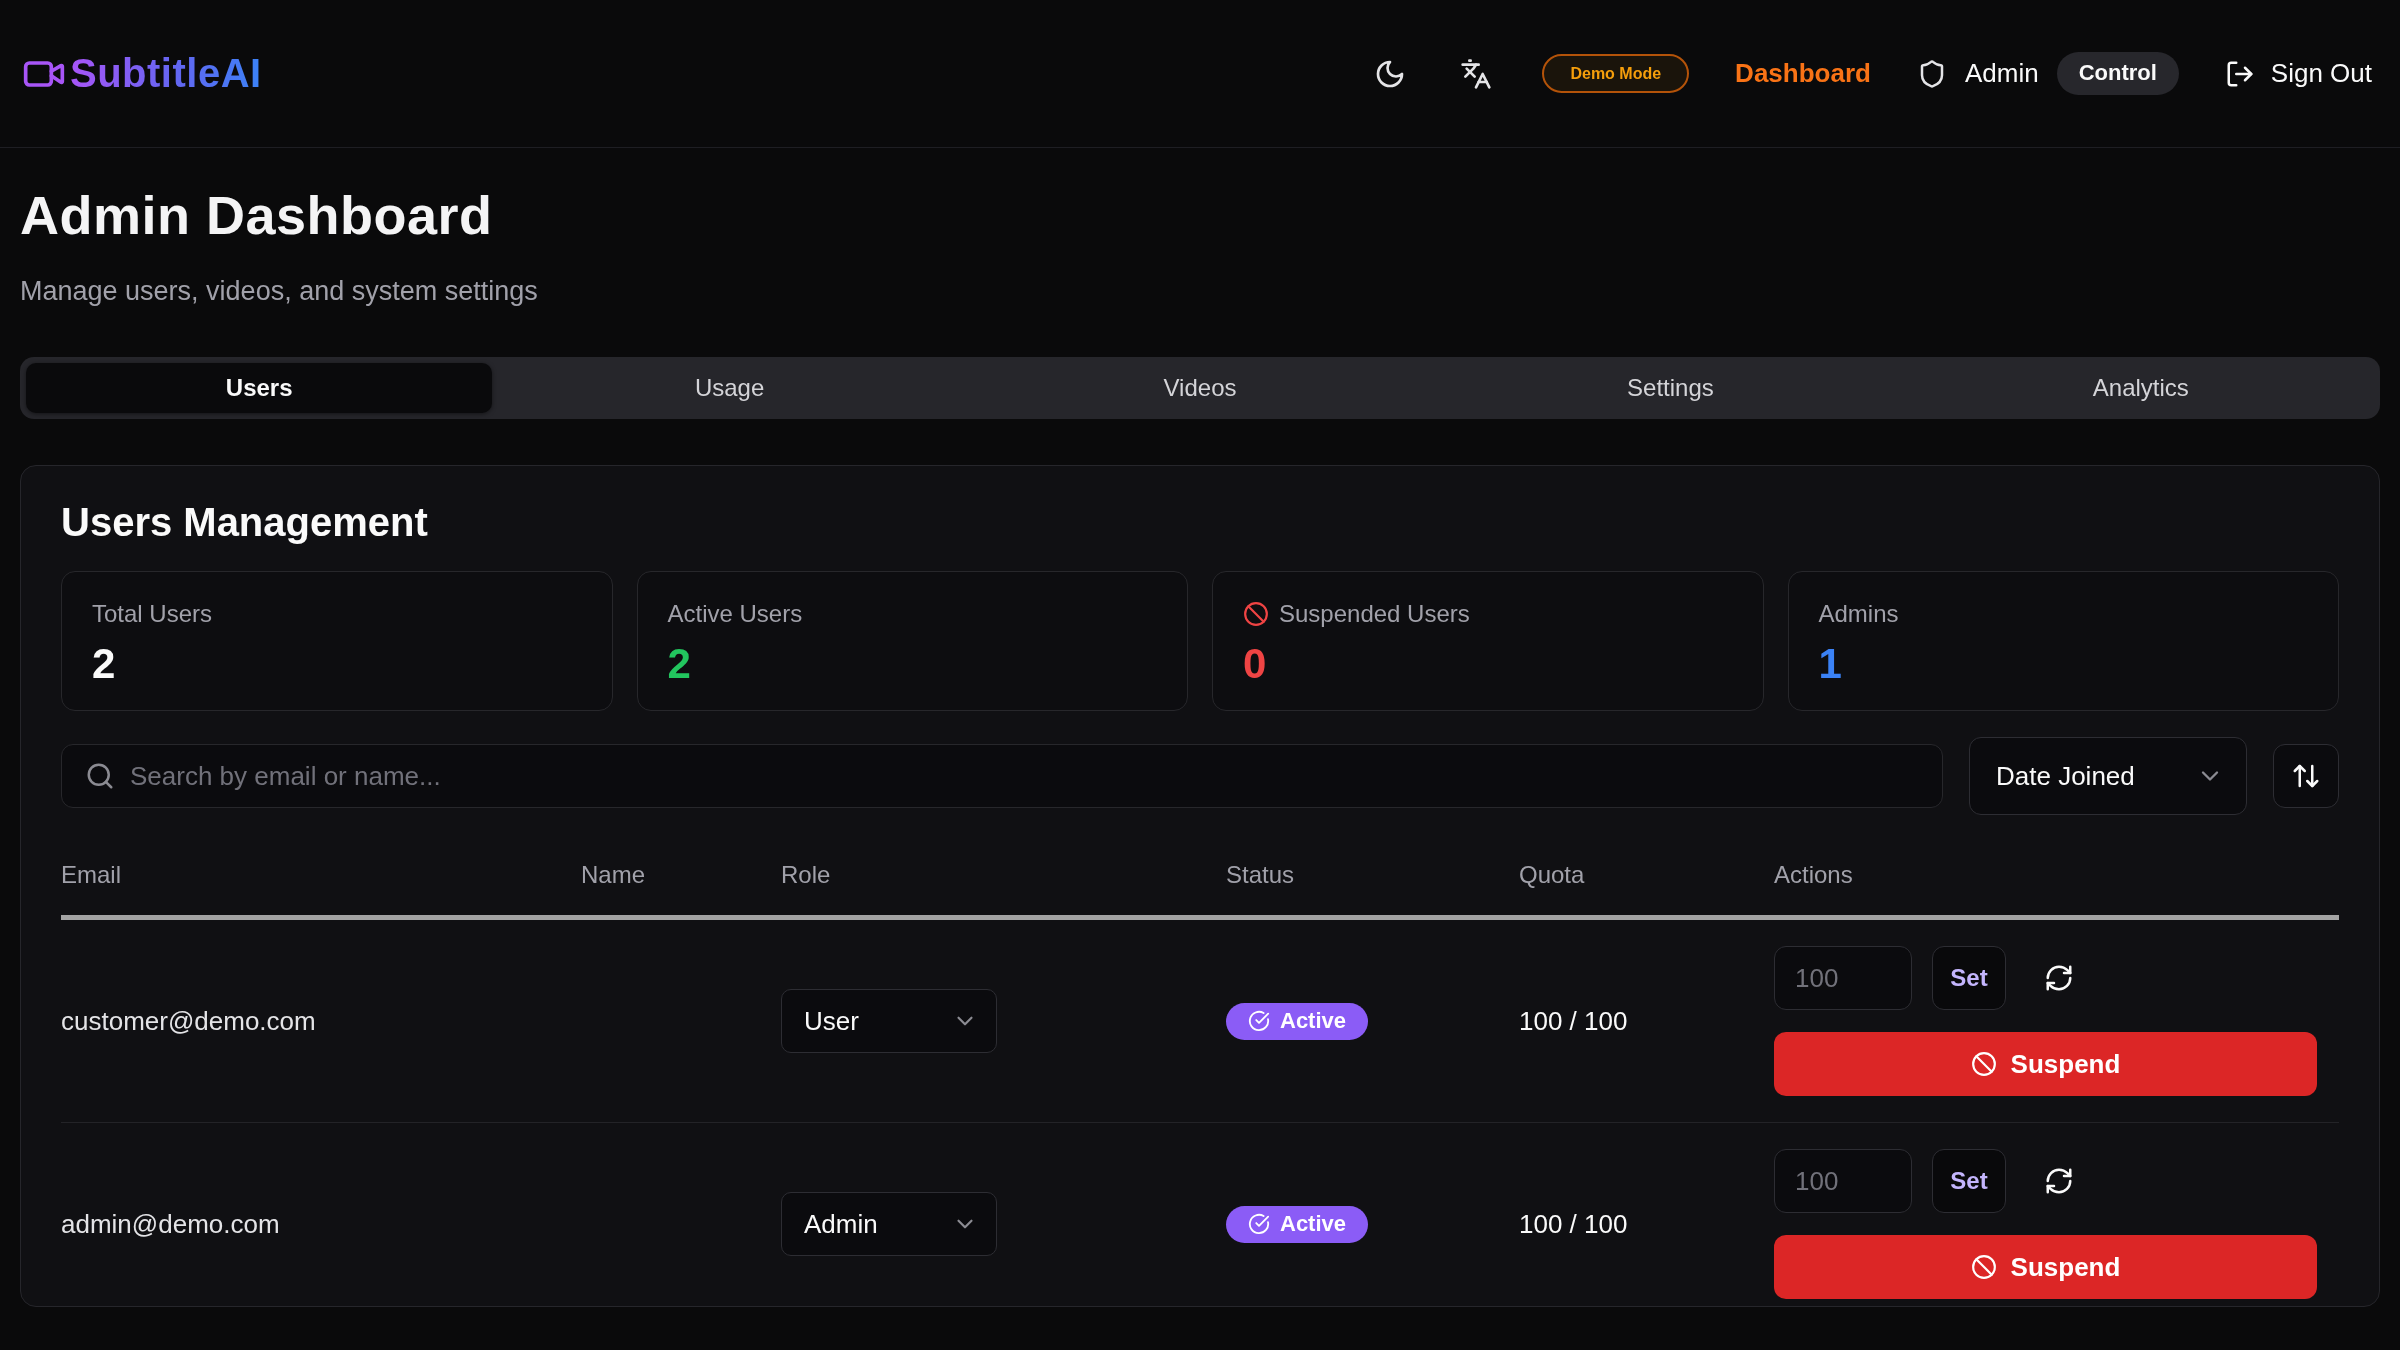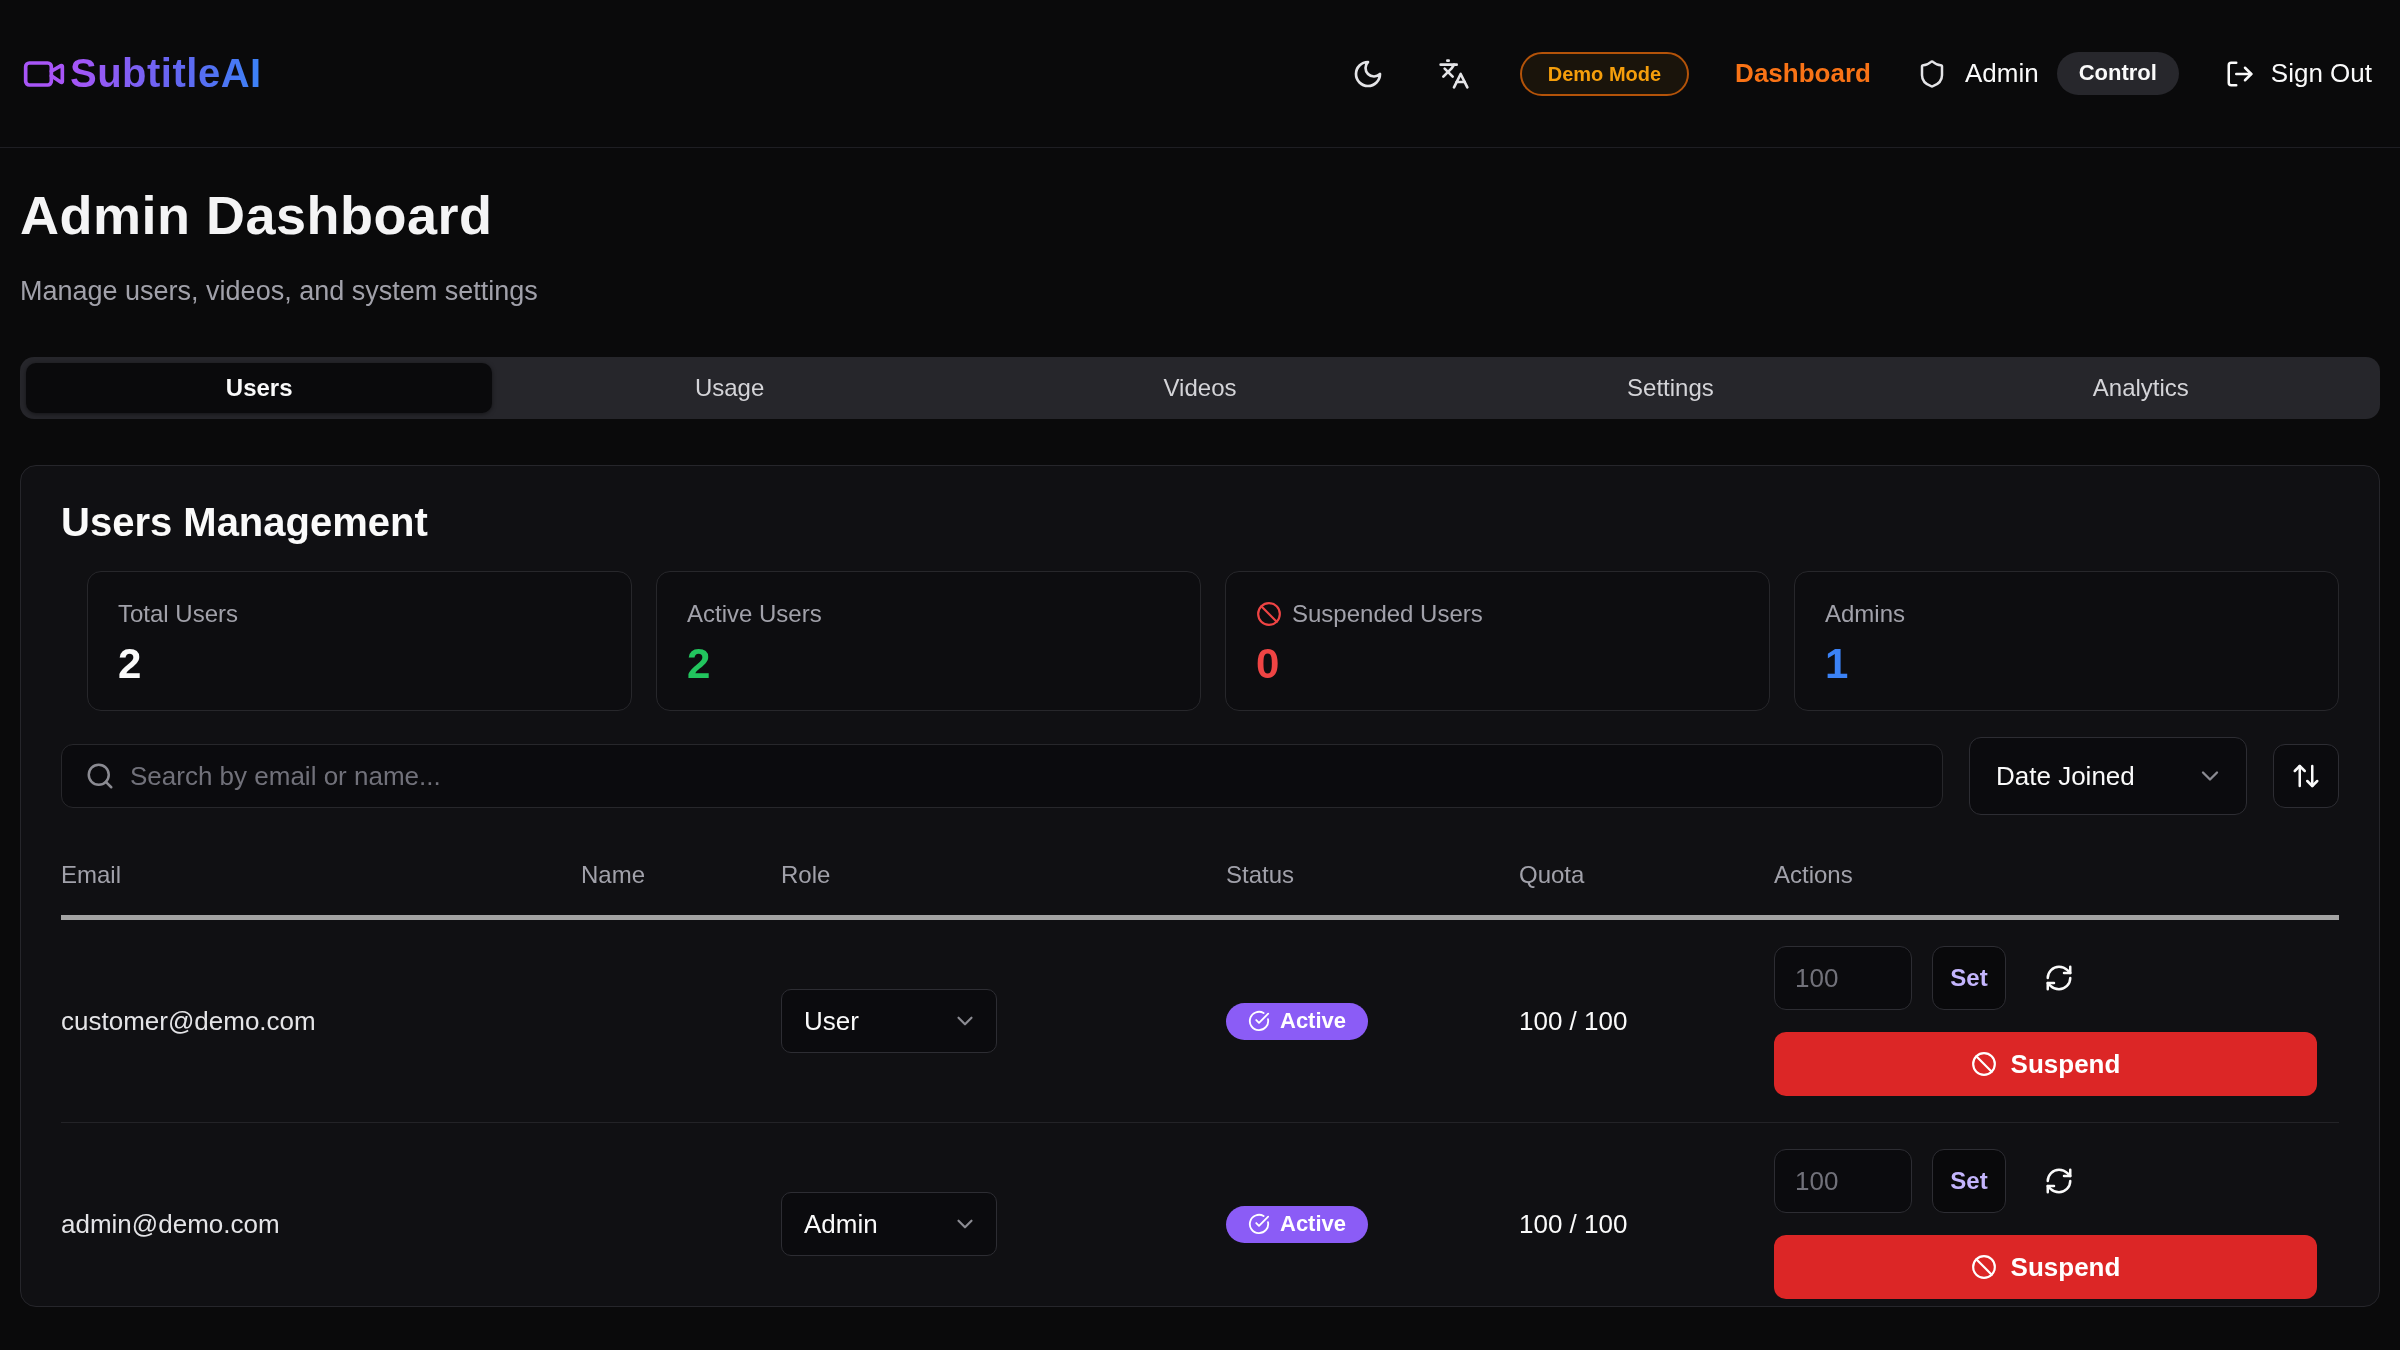--- a/index.html
+++ b/index.html
@@ -24,21 +24,21 @@
   .brand-icon { color: #a855f7; }
   .brand-text {
     font-size: 40px; font-weight: bold; letter-spacing: 0.5px;
     background: linear-gradient(90deg, #a855f7 0%, #6366f1 55%, #3b82f6 100%);
     -webkit-background-clip: text; background-clip: text;
     -webkit-text-fill-color: transparent; color: transparent;
   }
   .nav-right { display: flex; align-items: center; gap: 46px; }
   .icon-btn { background: none; border: none; color: #e4e4e7; cursor: pointer; padding: 4px; }
   .demo-badge {
-    font-size: 20px; font-weight: bold; color: #f59e0b;
+    font-size: 16px; font-weight: bold; color: #f59e0b;
     border: 2px solid #b45309; border-radius: 999px;
     background: rgba(245,158,11,0.07);
     padding: 8px 26px; line-height: 1.2;
   }
   .nav-link { font-size: 26px; font-weight: 600; color: #f97316; text-decoration: none; cursor: pointer; }
   .admin-group { display: flex; align-items: center; gap: 18px; }
   .admin-label { font-size: 26px; font-weight: 500; color: #fafafa; }
   .control-badge {
     font-size: 22px; font-weight: 600; color: #fafafa;
     background: #27272c; border-radius: 999px; padding: 9px 22px; line-height: 1.1;
@@ -77,21 +77,21 @@
     margin: 46px 20px 0 20px;
     background: #101013;
     border: 1px solid #26262b;
     border-radius: 16px;
     padding: 34px 40px 0 40px;
     height: 842px;
     overflow: hidden;
   }
   .panel-title { font-size: 40px; font-weight: bold; color: #fafafa; }
 
-  .stats { margin-top: 26px; display: grid; grid-template-columns: repeat(4, 1fr); gap: 24px; margin-left: 26px; }
+  .stats { margin-top: 26px; display: grid; grid-template-columns: repeat(4, 1fr); gap: 24px; }
   .stat-card {
     border: 1px solid #27272b; border-radius: 14px; background: #0d0d10;
     padding: 28px 30px; height: 140px;
   }
   .stat-label { display: flex; align-items: center; gap: 10px; font-size: 24px; color: #a1a1aa; }
   .stat-label .ban { color: #ef4444; }
   .stat-value { margin-top: 12px; font-size: 42px; font-weight: bold; }
   .stat-value.v-white { color: #fafafa; }
   .stat-value.v-green { color: #22c55e; }
   .stat-value.v-red   { color: #ef4444; }

